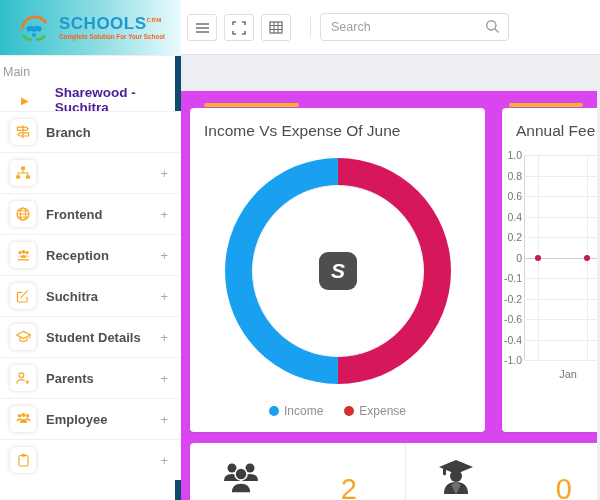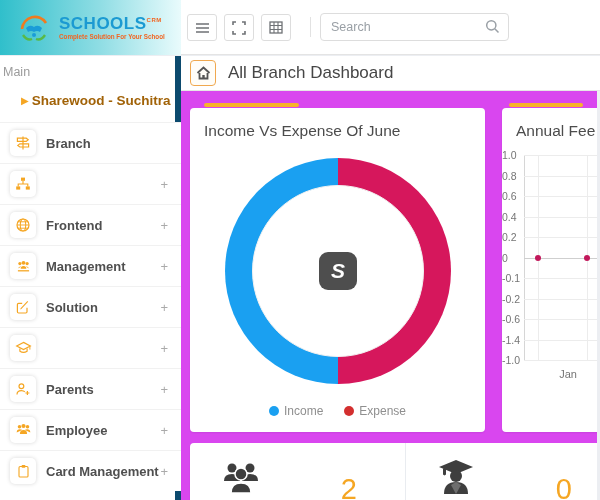--- a/index.html
+++ b/index.html
@@ -25,22 +25,22 @@
   
   .pageheader { position:absolute; left:181px; top:56px; width:419px; height:35px; background:#fff; border-bottom:1px solid #e6e6e6; display:flex; align-items:center; z-index:4; }
   .homebtn { width:26px; height:26px; margin-left:9px; border:1px solid #f0a84f; border-radius:4px; background:#fffdf8; display:flex; align-items:center; justify-content:center; cursor:pointer; }
   .page-title { font-size:17px; color:#464646; margin-left:12px; white-space:nowrap; }
 
   
   .sidebar { position:absolute; left:0; top:56px; width:181px; height:444px; background:#fff; border-right:6px solid #0c4a6e; z-index:3; }
   .side-section-label { position:absolute; left:3px; top:9px; font-size:12.5px; color:#9b9b9b; }
   .branch-selector { position:absolute; left:0; top:29px; width:181px; height:30px; display:flex; align-items:center; cursor:pointer; }
   .branch-selector .tri { color:#f5a623; font-size:10px; margin-left:21px; }
-  .branch-selector .lbl { font-size:13.5px; font-weight:bold; color:#a16207; margin-left:3px; }
-  .side-items { position:absolute; left:0; top:66px; width:181px; }
+  .branch-selector .lbl { font-size:13.5px; font-weight:bold; color:#4c1d95; margin-left:26px; }
+  .side-items { position:absolute; left:0; top:55px; width:181px; }
   .side-item { position:relative; height:41px; border-top:1px solid #f1f1f1; display:flex; align-items:center; cursor:pointer; background:#fff; }
   .icon-box { width:26px; height:26px; margin-left:10px; border-radius:5px; background:#fff; box-shadow:0 0 4px rgba(0,0,0,.16); display:flex; align-items:center; justify-content:center; color:#f5a623; flex:0 0 26px; }
   .side-item .lbl { font-size:13px; font-weight:bold; color:#4f4f4f; margin-left:10px; }
   .side-item .plus { position:absolute; right:13px; color:#aaa; font-size:13px; }
 
   
   .content { position:absolute; left:178px; top:91px; width:419px; height:409px; background:#d946ef; overflow:hidden; }
   .card { position:absolute; background:#fff; border-radius:4px; box-shadow:0 1px 2px rgba(0,0,0,.07); }
   .cardtab { position:absolute; height:4px; background:#f7b32a; border-radius:2px; z-index:2; }
   .card-title { font-size:15.5px; color:#4c4c4c; padding:14px 0 0 14px; white-space:nowrap; }
@@ -52,21 +52,21 @@
   .donut-hole { position:absolute; left:27px; top:27px; width:172px; height:172px; border-radius:50%; background:#fff; border:1px solid #f2f2f2; display:flex; align-items:center; justify-content:center; }
   .donut-logo { width:38px; height:38px; border-radius:9px; background:#4e4e4e; color:#fff; font-weight:bold; font-size:21px; display:flex; align-items:center; justify-content:center; font-style:italic; }
   .legend { position:absolute; left:0; top:296px; width:295px; display:flex; justify-content:center; gap:21px; }
   .legend-item { display:flex; align-items:center; gap:5px; font-size:12px; color:#8f8f8f; }
   .legend-dot { width:10px; height:10px; border-radius:50%; }
 
   
   .card2 { left:324px; top:17px; width:295px; height:324px; }
   .tab2 { left:331px; top:12px; width:74px; }
   .chart { position:absolute; left:0; top:0; width:295px; height:324px; }
-  .ytick { position:absolute; width:20px; text-align:left; font-size:10.5px; color:#757575; }
+  .ytick { position:absolute; width:20px; text-align:right; font-size:10.5px; color:#757575; }
   .gridh { position:absolute; height:1px; background:#ececec; }
   .gridh.zero { background:#cfcfcf; }
   .gridv { position:absolute; width:1px; background:#ececec; }
   .yaxis { position:absolute; width:1px; background:#d6d6d6; }
   .pt { position:absolute; width:6px; height:6px; border-radius:50%; }
   .xlab { position:absolute; font-size:11px; color:#757575; transform:translateX(-50%);margin-left:30px; }
 
   
   .stats { left:12px; top:352px; width:430px; height:70px; display:flex; }
   .stat-sec { position:relative; width:222px; height:70px; display:flex; align-items:center; }
@@ -114,30 +114,20 @@
     <div class="hdivider"></div>
     <div class="searchwrap">
       <input type="text" placeholder="Search" style="">
       <svg class="search-ico" width="15" height="15" viewBox="0 0 15 15">
           <circle cx="6.3" cy="6.3" r="4.6" fill="none" stroke="#9aa0a6" stroke-width="1.5"></circle>
           <path d="M9.8 9.8 L13.5 13.5" stroke="#9aa0a6" stroke-width="1.5"></path>
         </svg>
     </div>
   </div>
 
-  <div class="pageheader">
-    <div class="homebtn">
-      <svg width="15" height="14" viewBox="0 0 15 14">
-          <path d="M1.5 7 L7.5 1.5 L13.5 7" fill="none" stroke="#555" stroke-width="1.8"></path>
-          <path d="M3.5 7v5.5h8V7" fill="none" stroke="#555" stroke-width="1.8"></path>
-          <rect x="6.3" y="9" width="2.4" height="3.5" fill="#555"></rect>
-        </svg>
-    </div>
-    <div class="page-title">All Branch Dashboard</div>
-  </div>
 
   <div class="sidebar">
     <div class="side-section-label">Main</div>
     <div class="branch-selector">
       <span class="tri">▶</span>
       <span class="lbl">Sharewood - Suchitra</span>
     </div>
     <div class="side-items" id="side-items">
         <div class="side-item">
           <span class="icon-box">
@@ -174,41 +164,42 @@
         <div class="side-item">
           <span class="icon-box">
             <svg width="17" height="16" viewBox="0 0 20 20">
               <circle cx="5.5" cy="7" r="2" fill="currentColor"></circle>
               <circle cx="14.5" cy="7" r="2" fill="currentColor"></circle>
               <circle cx="10" cy="6" r="2.4" fill="currentColor"></circle>
               <path d="M3 13 q2-3 4-2 M17 13 q-2-3 -4-2 M6.5 13.5 q0-3.5 3.5-3.5 q3.5 0 3.5 3.5z" fill="currentColor"></path>
               <path d="M3 16h14" stroke="currentColor" stroke-width="1.6"></path>
             </svg>
           </span>
-          <span class="lbl">Management</span>
+          <span class="lbl">Reception</span>
           <span class="plus">+</span>
         </div>
         <div class="side-item">
           <span class="icon-box">
             <svg width="16" height="16" viewBox="0 0 20 20">
               <path d="M15 11v5a1.5 1.5 0 0 1-1.5 1.5h-9A1.5 1.5 0 0 1 3 16V7a1.5 1.5 0 0 1 1.5-1.5H9" fill="none" stroke="currentColor" stroke-width="1.5"></path>
               <path d="M8 12.5 L16.5 3.5 l-1-1 L7 11.5 l-.5 1.5 z" fill="currentColor"></path>
             </svg>
           </span>
-          <span class="lbl">Solution</span>
+          <span class="lbl">Suchitra</span>
           <span class="plus">+</span>
         </div>
         <div class="side-item">
           <span class="icon-box">
             <svg width="17" height="16" viewBox="0 0 20 20">
               <path d="M10 3 L18.5 7.5 L10 12 L1.5 7.5 Z" fill="none" stroke="currentColor" stroke-width="1.5"></path>
               <path d="M5.5 10.5v3.5 q4.5 3 9 0 v-3.5" fill="none" stroke="currentColor" stroke-width="1.5"></path>
               <path d="M18 8v4" stroke="currentColor" stroke-width="1.2"></path>
             </svg>
           </span>
+          <span class="lbl">Student Details</span>
           <span class="plus">+</span>
         </div>
         <div class="side-item">
           <span class="icon-box">
             <svg width="16" height="16" viewBox="0 0 20 20">
               <circle cx="8" cy="6.5" r="3" fill="none" stroke="currentColor" stroke-width="1.5"></circle>
               <path d="M2.5 17 q0-5 5.5-5 q3 0 4.3 1.6" fill="none" stroke="currentColor" stroke-width="1.5"></path>
               <path d="M15.5 12.5v5M13 15h5" stroke="currentColor" stroke-width="1.5"></path>
             </svg>
           </span>
@@ -228,21 +219,20 @@
           <span class="lbl">Employee</span>
           <span class="plus">+</span>
         </div>
         <div class="side-item">
           <span class="icon-box">
             <svg width="15" height="16" viewBox="0 0 20 20">
               <rect x="4" y="4" width="12" height="14" rx="1.5" fill="none" stroke="currentColor" stroke-width="1.5"></rect>
               <rect x="7.5" y="2" width="5" height="3.5" rx="1" fill="currentColor"></rect>
             </svg>
           </span>
-          <span class="lbl">Card Management</span>
           <span class="plus">+</span>
         </div>
       </div>
   </div>
 
   <div class="content">
 
     <div class="cardtab tab1"></div>
     <div class="card card1">
       <div class="card-title">Income Vs Expense Of June</div>
@@ -279,21 +269,21 @@
           <div class="ytick" style="left: 0px; top: 123px;">0.2</div>
           <div class="gridh" style="left: 22px; top: 129px; width: 273px;"></div>
           <div class="ytick" style="left: 0px; top: 143.5px;">0</div>
           <div class="gridh zero" style="left: 22px; top: 149.5px; width: 273px;"></div>
           <div class="ytick" style="left: 0px; top: 164px;">-0.1</div>
           <div class="gridh" style="left: 22px; top: 170px; width: 273px;"></div>
           <div class="ytick" style="left: 0px; top: 184.5px;">-0.2</div>
           <div class="gridh" style="left: 22px; top: 190.5px; width: 273px;"></div>
           <div class="ytick" style="left: 0px; top: 205px;">-0.6</div>
           <div class="gridh" style="left: 22px; top: 211px; width: 273px;"></div>
-          <div class="ytick" style="left: 0px; top: 225.5px;">-1.4</div>
+          <div class="ytick" style="left: 0px; top: 225.5px;">-0.4</div>
           <div class="gridh" style="left: 22px; top: 231.5px; width: 273px;"></div>
           <div class="ytick" style="left: 0px; top: 246px;">-1.0</div>
           <div class="gridh" style="left: 22px; top: 252px; width: 273px;"></div>
           <div class="gridv" style="left: 36px; top: 47px; height: 205px;"></div>
           <div class="xlab" style="left: 36px; top: 260px;">Jan</div>
           <div class="gridv" style="left: 85px; top: 47px; height: 205px;"></div>
           <div class="xlab" style="left: 85px; top: 260px;">Feb</div>
           <div class="pt" style="left: 33px; top: 146.5px; background: rgb(194, 24, 91);"></div>
           <div class="pt" style="left: 82px; top: 146.5px; background: rgb(194, 24, 91);"></div>
         </div>

